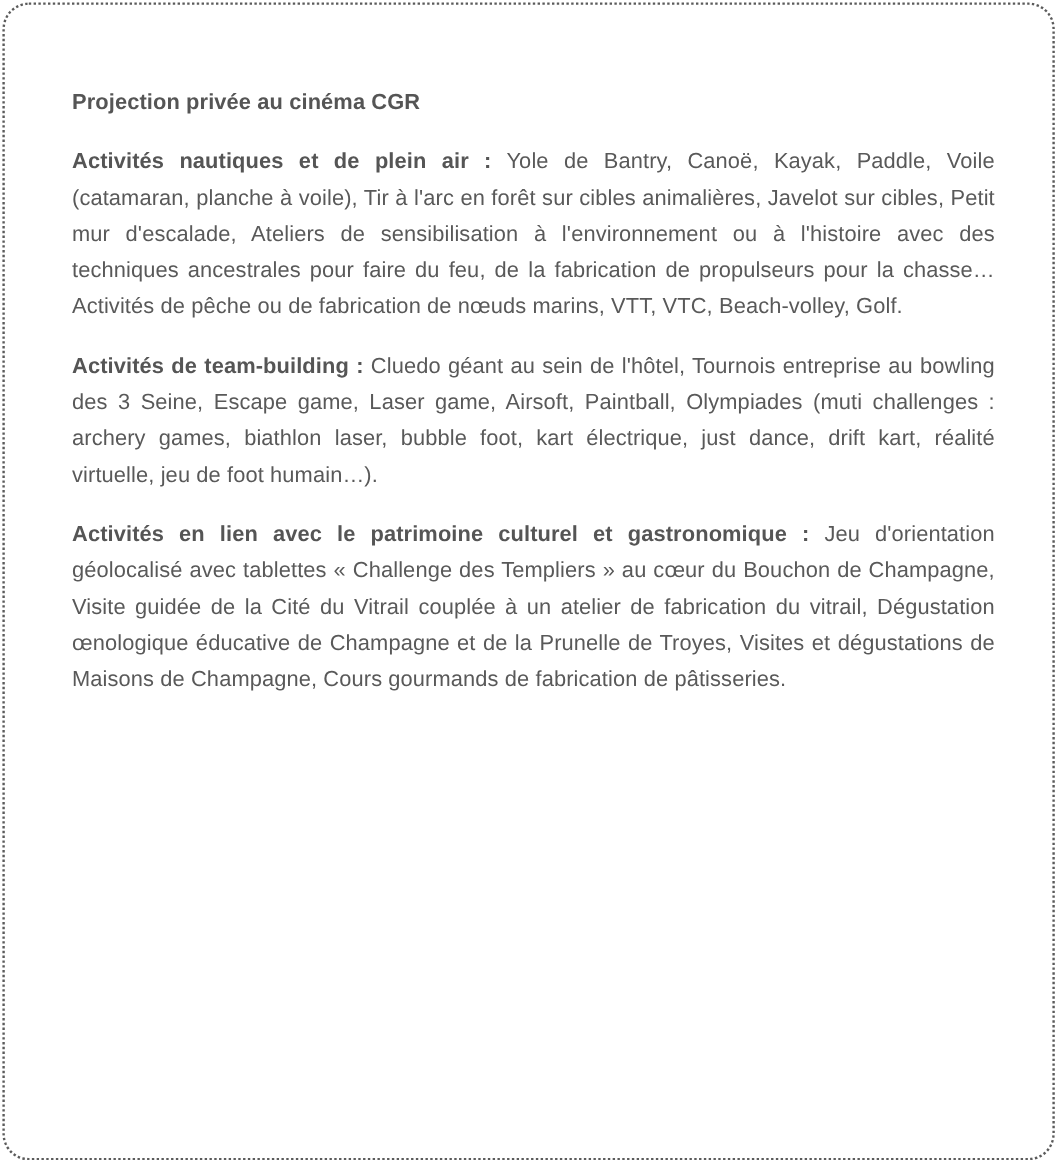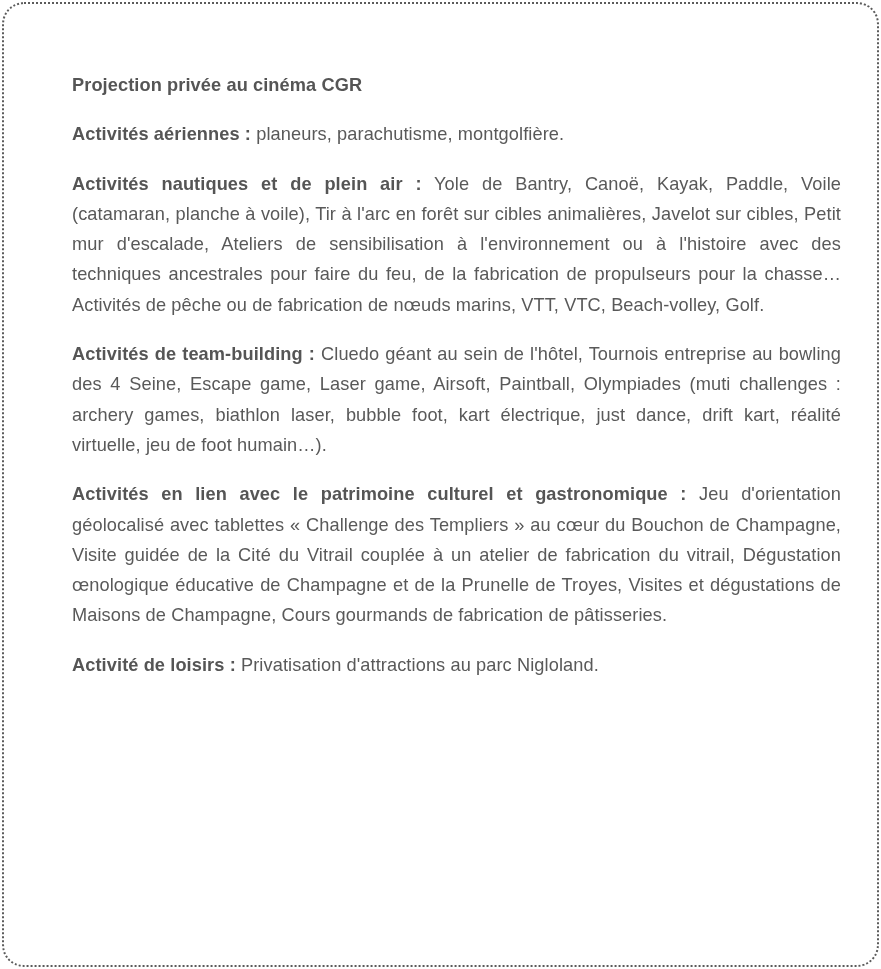--- a/index.html
+++ b/index.html
@@ -19,21 +19,21 @@
       top: 2px;
       width: 877px;
       height: 965px;
       box-sizing: border-box;
       border: 2px dotted #5b5b5b;
       border-radius: 22px;
       background: #ffffff;
     }
     .content {
       position: absolute;
-      left: 68px;
+      left: 56px;
       top: 66px;
       width: 769px;
       font-family: "Liberation Sans", "DejaVu Sans", sans-serif;
       font-size: 18.2px;
       line-height: 30.3px;
       color: #595959;
       letter-spacing: 0.1px;
     }
     .para {
       margin: 0 0 19px 0;
@@ -46,19 +46,17 @@
       font-weight: bold;
       color: #555555;
     }
   </style>
 </head>
 <body>
 
 <div class="card">
   <div class="content">
     <p class="para single"><strong>Projection privée au cinéma CGR</strong><span></span></p>
-    <p class="para single"><strong>Activités aériennes :</strong><span> planeurs, parachutisme, montgolfière.</span></p>
     <p class="para"><strong>Activités nautiques et de plein air :</strong><span> Yole de Bantry, Canoë, Kayak, Paddle, Voile (catamaran, planche à voile), Tir à l'arc en forêt sur cibles animalières, Javelot sur cibles, Petit mur d'escalade, Ateliers de sensibilisation à l'environnement ou à l'histoire avec des techniques ancestrales pour faire du feu, de la fabrication de propulseurs pour la chasse… Activités de pêche ou de fabrication de nœuds marins, VTT, VTC, Beach-volley, Golf.</span></p>
-    <p class="para"><strong>Activités de team-building :</strong><span> Cluedo géant au sein de l'hôtel, Tournois entreprise au bowling des 4 Seine, Escape game, Laser game, Airsoft, Paintball, Olympiades (muti challenges : archery games, biathlon laser, bubble foot, kart électrique, just dance, drift kart, réalité virtuelle, jeu de foot humain…).</span></p>
+    <p class="para"><strong>Activités de team-building :</strong><span> Cluedo géant au sein de l'hôtel, Tournois entreprise au bowling des 3 Seine, Escape game, Laser game, Airsoft, Paintball, Olympiades (muti challenges : archery games, biathlon laser, bubble foot, kart électrique, just dance, drift kart, réalité virtuelle, jeu de foot humain…).</span></p>
     <p class="para"><strong>Activités en lien avec le patrimoine culturel et gastronomique :</strong><span> Jeu d'orientation géolocalisé avec tablettes « Challenge des Templiers » au cœur du Bouchon de Champagne, Visite guidée de la Cité du Vitrail couplée à un atelier de fabrication du vitrail, Dégustation œnologique éducative de Champagne et de la Prunelle de Troyes, Visites et dégustations de Maisons de Champagne, Cours gourmands de fabrication de pâtisseries.</span></p>
-    <p class="para single"><strong>Activité de loisirs :</strong><span> Privatisation d'attractions au parc Nigloland.</span></p>
   </div>
 </div>
 
 </body></html>

